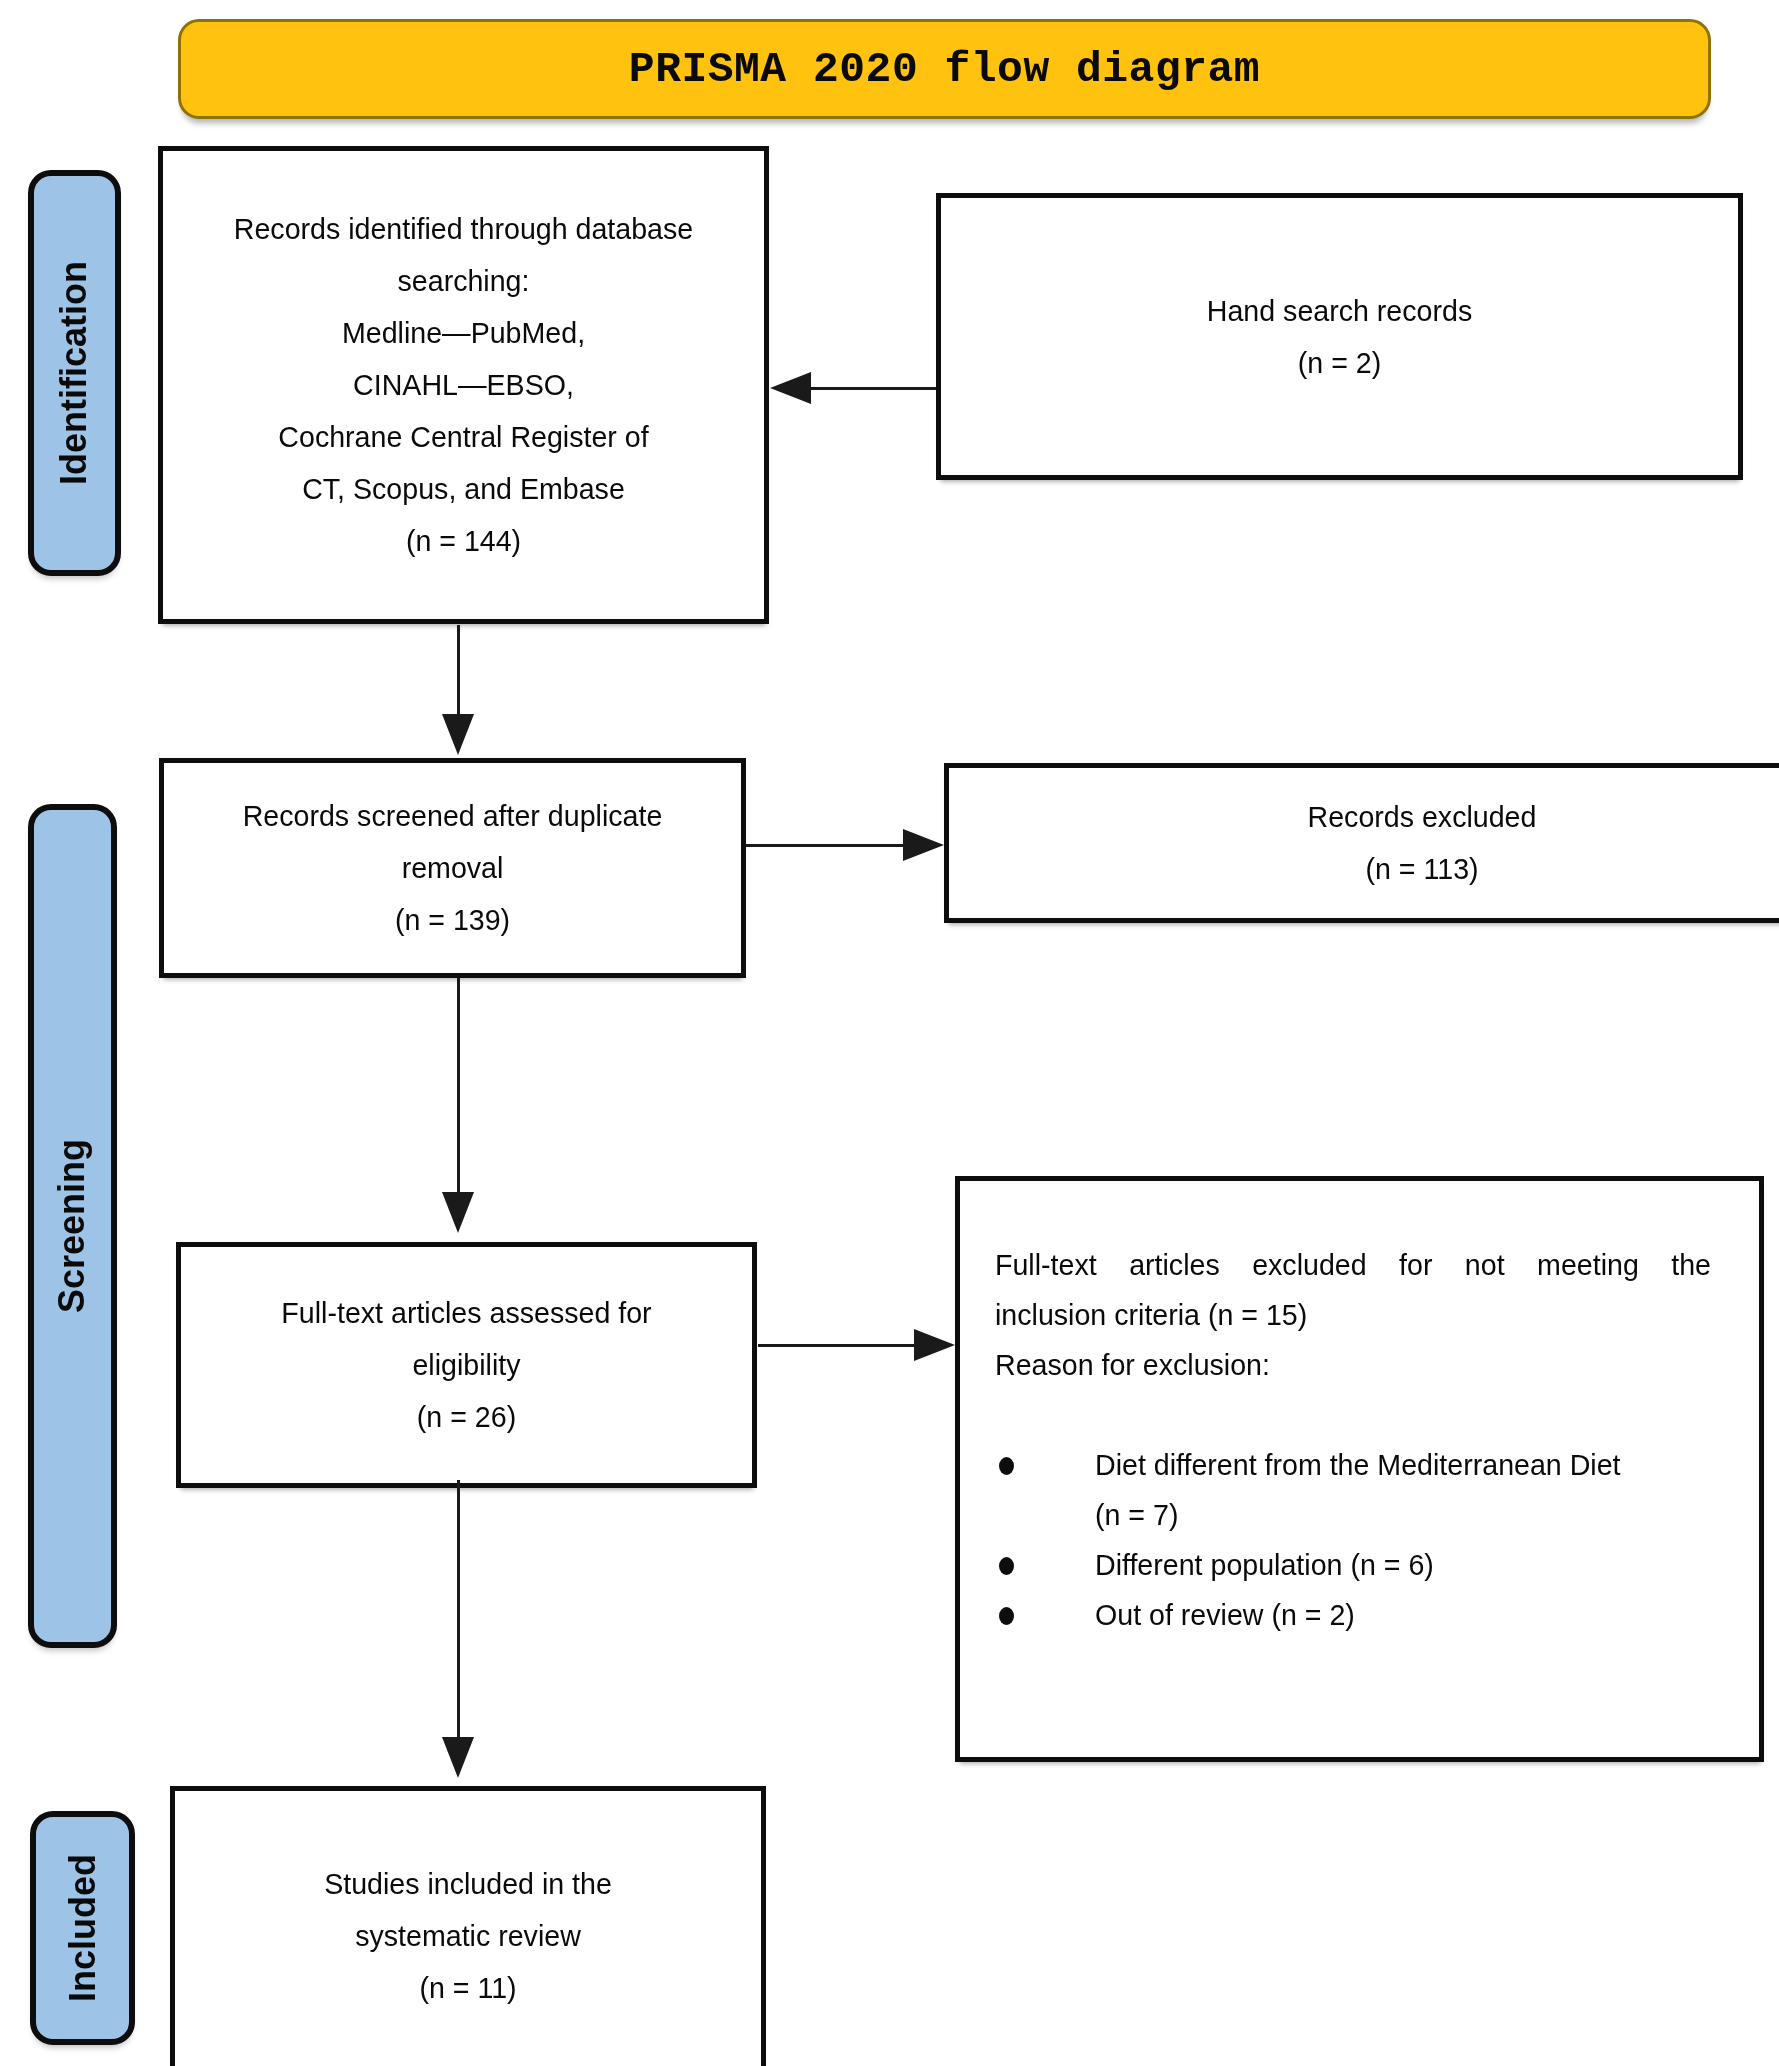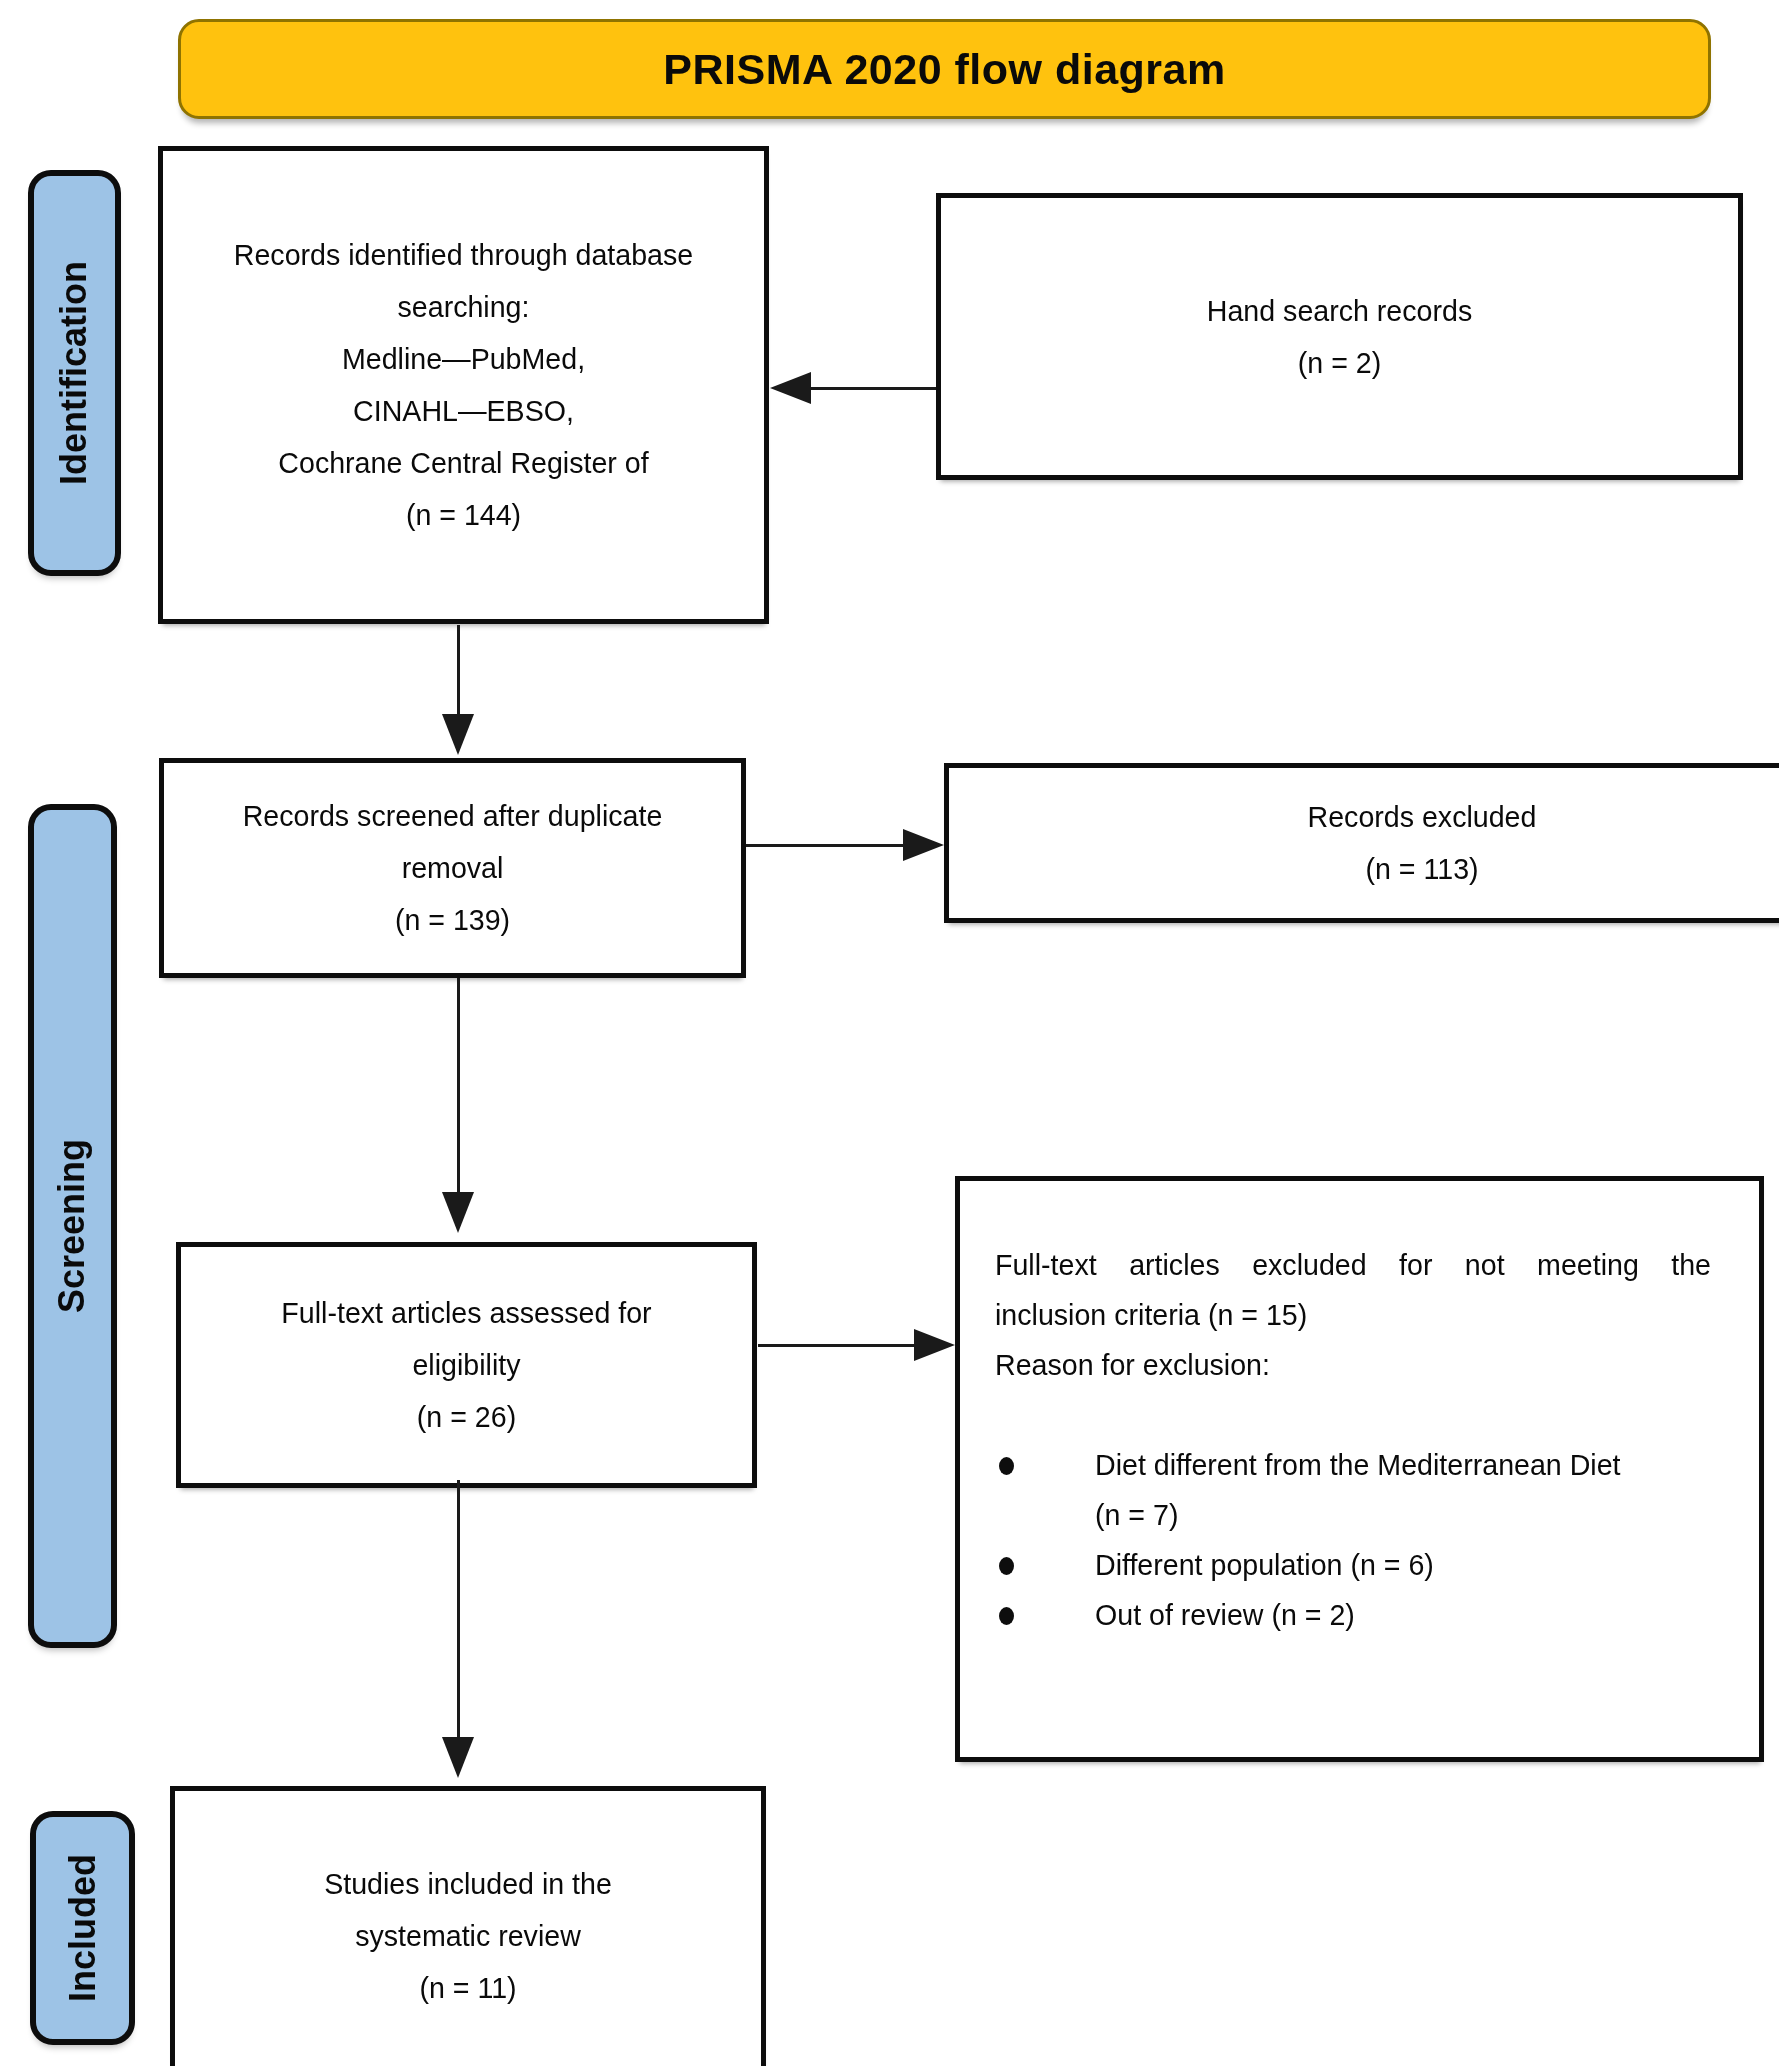--- a/index.html
+++ b/index.html
@@ -12,21 +12,21 @@
   }
   
   .title-bar{
     position:absolute;left:178px;top:19px;width:1533px;height:100px;
     background:#FFC20E;
     border:3px solid #8F7300;
     border-radius:21px;
     box-sizing:border-box;
     display:flex;align-items:center;justify-content:center;
     box-shadow:0 8px 6px -4px rgba(0,0,0,0.30);
-    font-family:Liberation Sans, sans-serif;
+    font-family:Liberation Mono, monospace;
     font-weight:700;font-size:43px;letter-spacing:0.5px;
   }
   
   .stage{
     position:absolute;
     background:#9DC3E6;
     border:6px solid #0d0d0d;
     border-radius:23px;
     box-sizing:border-box;
     display:flex;align-items:center;justify-content:center;
@@ -116,20 +116,21 @@
   <div class="stage stage-included">
     <span>Included</span>
   </div>
 
   <div class="wbox box-identified">
     <span class="ln">Records identified through database</span>
     <span class="ln">searching:</span>
     <span class="ln">Medline—PubMed,</span>
     <span class="ln">CINAHL—EBSO,</span>
     <span class="ln">Cochrane Central Register of</span>
+    <span class="ln">CT, Scopus, and Embase</span>
     <span class="ln">(n = 144)</span>
   </div>
 
   <div class="wbox box-hand">
     <span class="ln">Hand search records</span>
     <span class="ln">(n = 2)</span>
   </div>
 
   <div class="wbox box-screened">
     <span class="ln">Records screened after duplicate</span>

